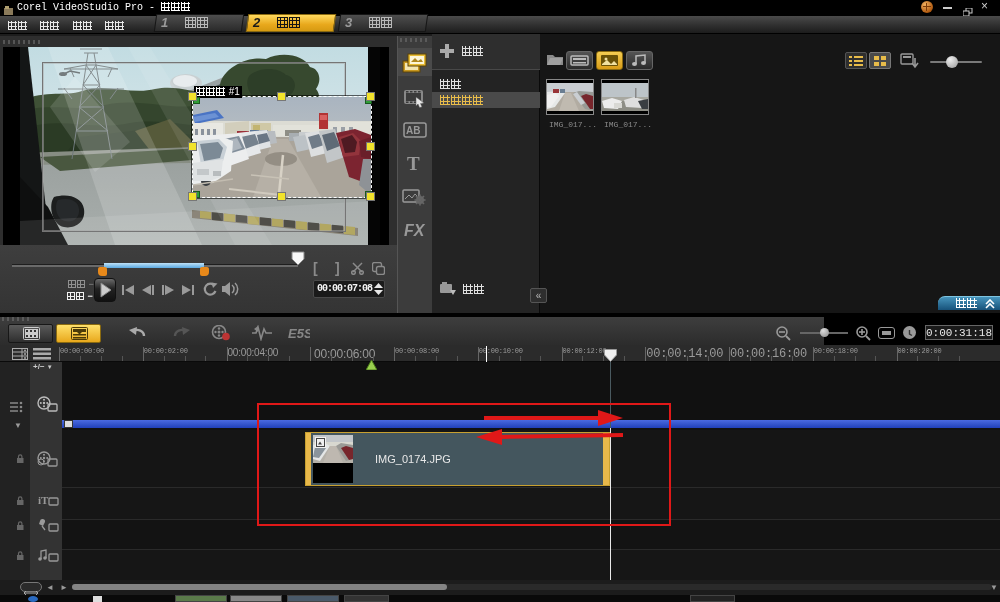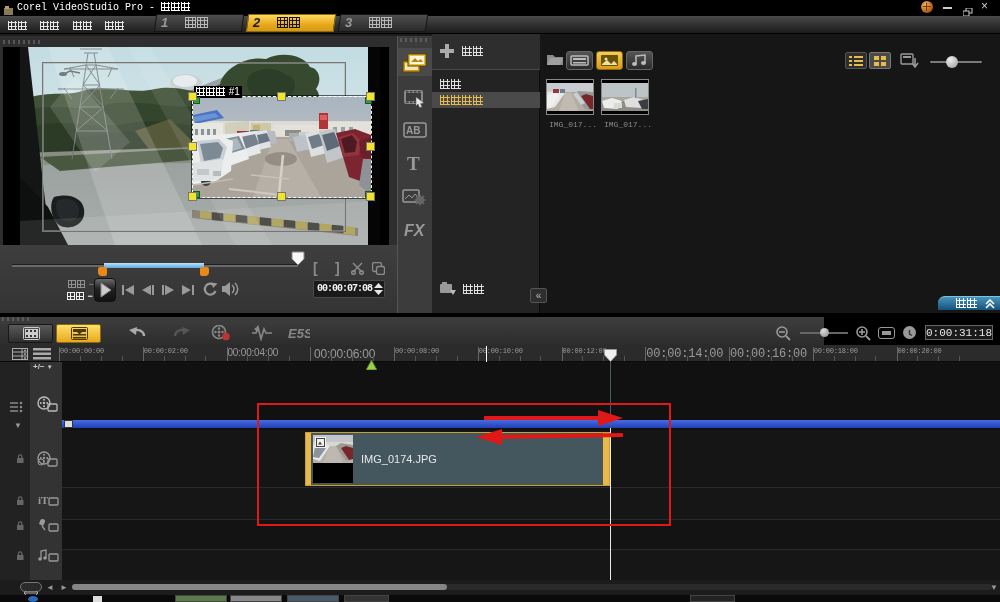--- a/index.html
+++ b/index.html
@@ -682,21 +682,21 @@
           <polygon points="40,10 28,8 23,11 33,26 40,24" fill="#9a9a96"></polygon>
           <polygon points="40,13 33,11 28,13 36,25 40,24" fill="#77262c"></polygon>
           <path d="M17,11 L23,11 L30,28 L10,28 Z" fill="#beb8b0"></path>
         </svg>
       <svg class="abs" style="left:2px;top:2px;" width="11" height="11">
           <rect x="0" y="0" width="11" height="11" fill="#f0f0f0"></rect>
           <rect x="1.5" y="1.5" width="8" height="8" fill="none" stroke="#444"></rect>
           <path d="M3,7.5 L5,4.5 L7,7.5 Z" fill="#444"></path>
         </svg>
     </div>
-    <div class="abs" style="left:55px;top:20px;color:#e8e8e8;font-size:11px;">IMG_0174.JPG</div>
+    <div class="abs" style="left:69px;top:20px;color:#e8e8e8;font-size:11px;">IMG_0174.JPG</div>
   </div>
 
   <div class="abs" style="left:62px;top:143px;width:938px;height:32px;background:#161616;border-bottom:1px solid #2a2a2a;"></div>
 
   <div class="abs" style="left:62px;top:175px;width:938px;height:30px;background:#131313;border-bottom:1px solid #2a2a2a;"></div>
 
   <div class="abs" style="left:62px;top:205px;width:938px;height:30px;background:#161616;"></div>
 
   <div id="trackicons">
       <svg class="abs" style="left:36px;top:50px;" width="24" height="18">

